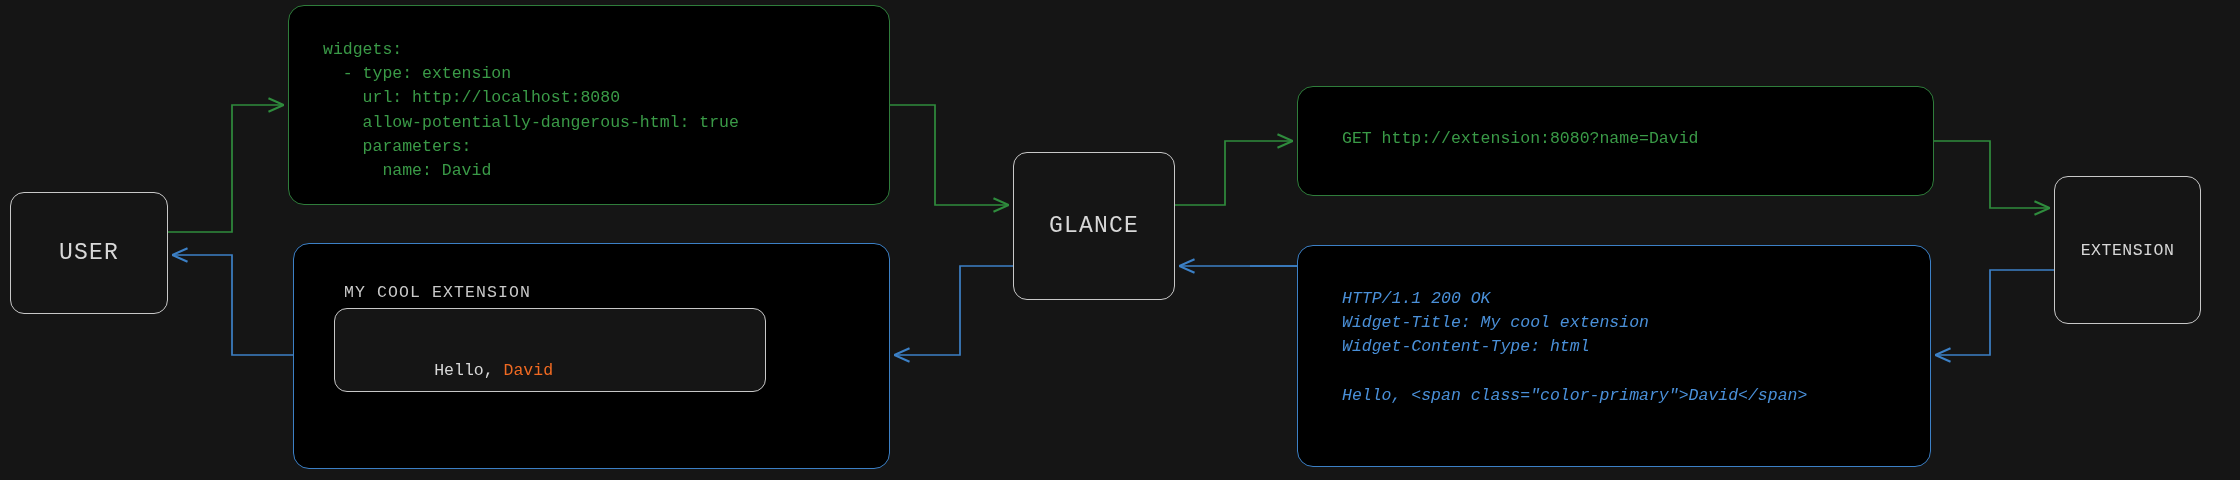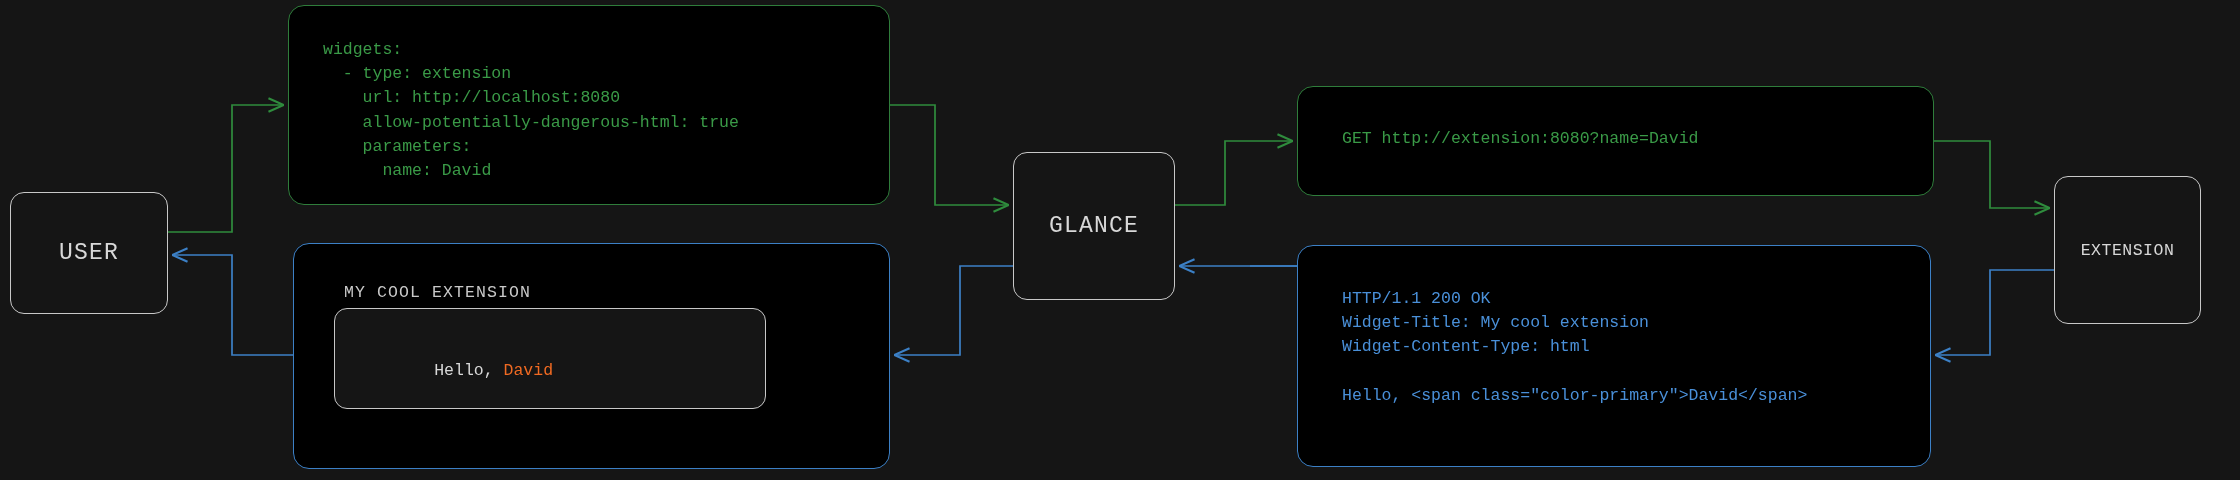--- a/index.html
+++ b/index.html
@@ -74,39 +74,39 @@
     font-size: 16.5px;
     line-height: 24.2px;
     white-space: pre;
     letter-spacing: 0px;
   }
   pre.code.green { color: #3a9a47; }
   pre.code.blue  { color: #4a90d9; }
 
   #yaml-code     { position: absolute; left: 34px; top: 32px; }
   #get-code      { position: absolute; left: 44px; top: 40px; }
-  #response-code { position: absolute; left: 44px; top: 41px; }
+  #response-code { position: absolute; left: 44px; top: 41px; font-style: italic; }
 
   
   #widget-title {
     position: absolute;
     left: 50px;
     top: 27px;
     color: #c9c9c9;
     font-family: "Liberation Mono", "DejaVu Sans Mono", monospace;
     font-size: 16.5px;
     letter-spacing: 1.1px;
     margin-top: 12px;
   }
   #widget-card {
     position: absolute;
     left: 40px;
     top: 64px;
     width: 432px;
-    height: 101px;
+    height: 84px;
     border: 1.6px solid #c8c8c8;
     border-radius: 13px;
     background: #151515;
     box-sizing: border-box;
   }
   #widget-body {
     position: absolute;
     left: 20px;
     top: 33px;
     color: #d8d8d8;

